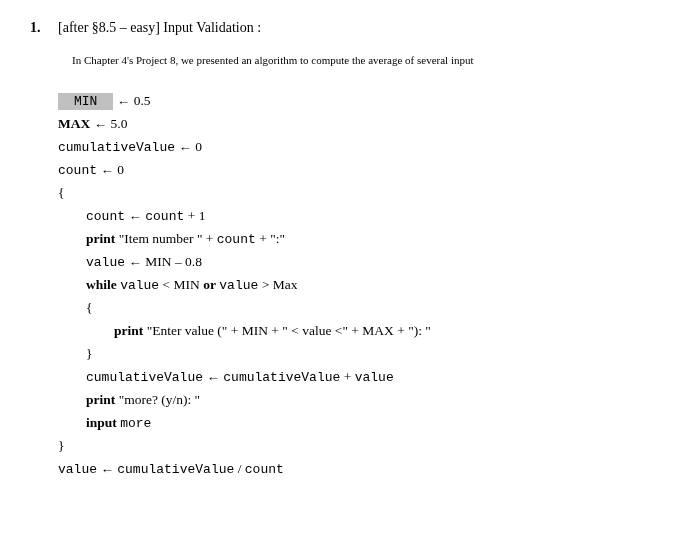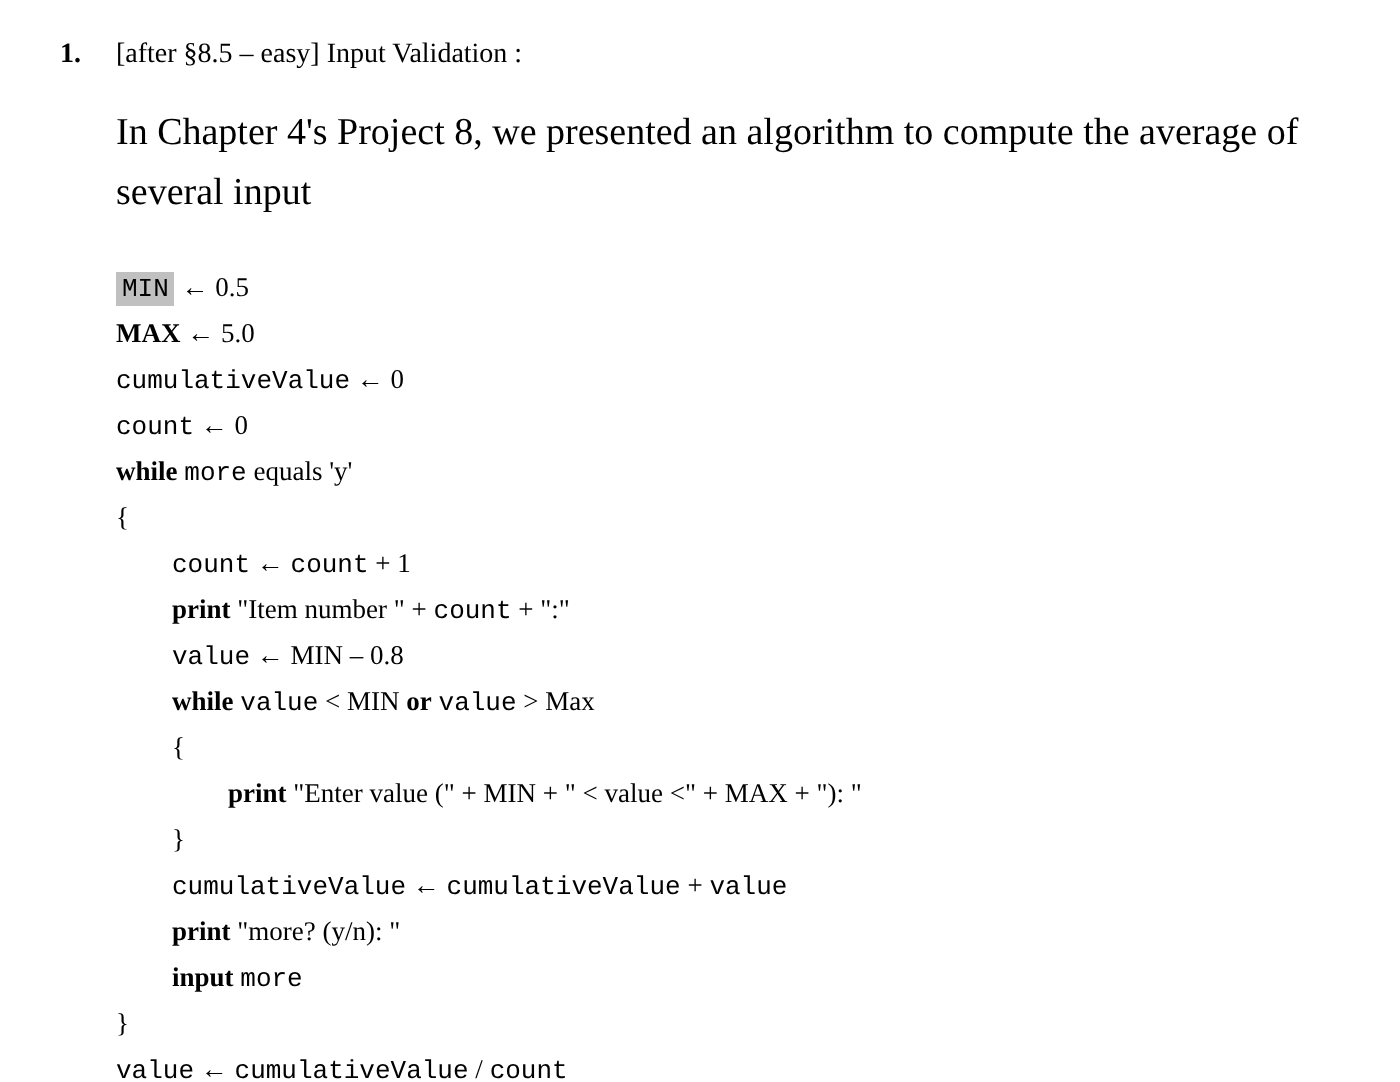--- a/index.html
+++ b/index.html
@@ -27,45 +27,45 @@
       gap: 8px;
     }
     .question-number {
       font-weight: bold;
       min-width: 20px;
     }
     .question-title {
       font-size: 14px;
     }
     .description {
-      margin-left: 28px;
+      margin-left: 42px;
       margin-top: 6px;
       line-height: 1.6;
-      font-size: 19px;
+      font-size: 11px;
     }
     .code-block {
       margin-left: 28px;
       margin-top: 10px;
       font-size: 13.5px;
       line-height: 1.7;
     }
     .code-line {
       display: block;
       white-space: nowrap;
     }
     .mono {
       font-family: "Courier New", Courier, monospace;
       font-size: 13px;
     }
     .serif {
       font-family: Liberation Serif, serif;
     }
     .highlight {
       background-color: #c0c0c0;
-      padding: 1px 3px;
+      padding: 1px 16px;
     }
     .indent1 {
       padding-left: 28px;
     }
     .indent2 {
       padding-left: 56px;
     }
   </style>
 </head>
 <body>
@@ -88,23 +88,20 @@
 
     <div class="code-line">
       <span class="mono">cumulativeValue</span><span class="serif"> ← 0</span>
     </div>
 
     <div class="code-line">
       <span class="mono">count</span><span class="serif"> ← 0</span>
     </div>
 
 
-    <div class="code-line">
-      <span class="serif"><strong>while</strong> </span><span class="mono">more</span><span class="serif"> equals 'y'</span>
-    </div>
 
     <div class="code-line">
       <span class="serif">{</span>
     </div>
 
     <div class="code-line indent1">
       <span class="mono">count</span><span class="serif"> ← </span><span class="mono">count</span><span class="serif"> + 1</span>
     </div>
 
     <div class="code-line indent1">

